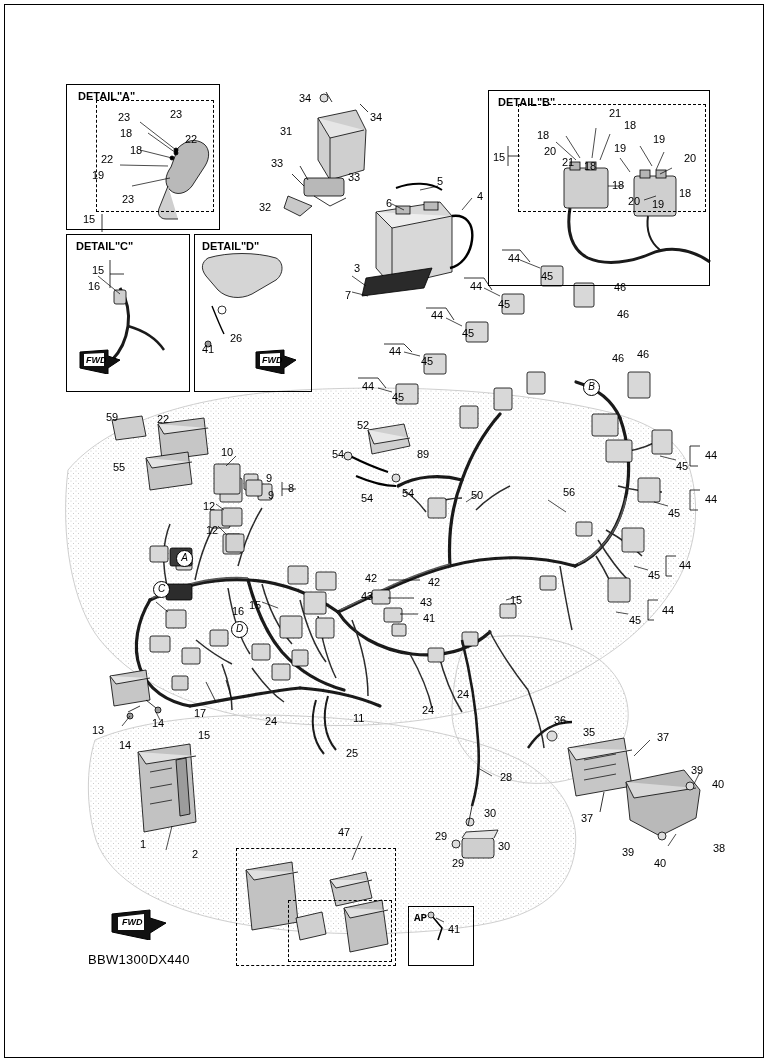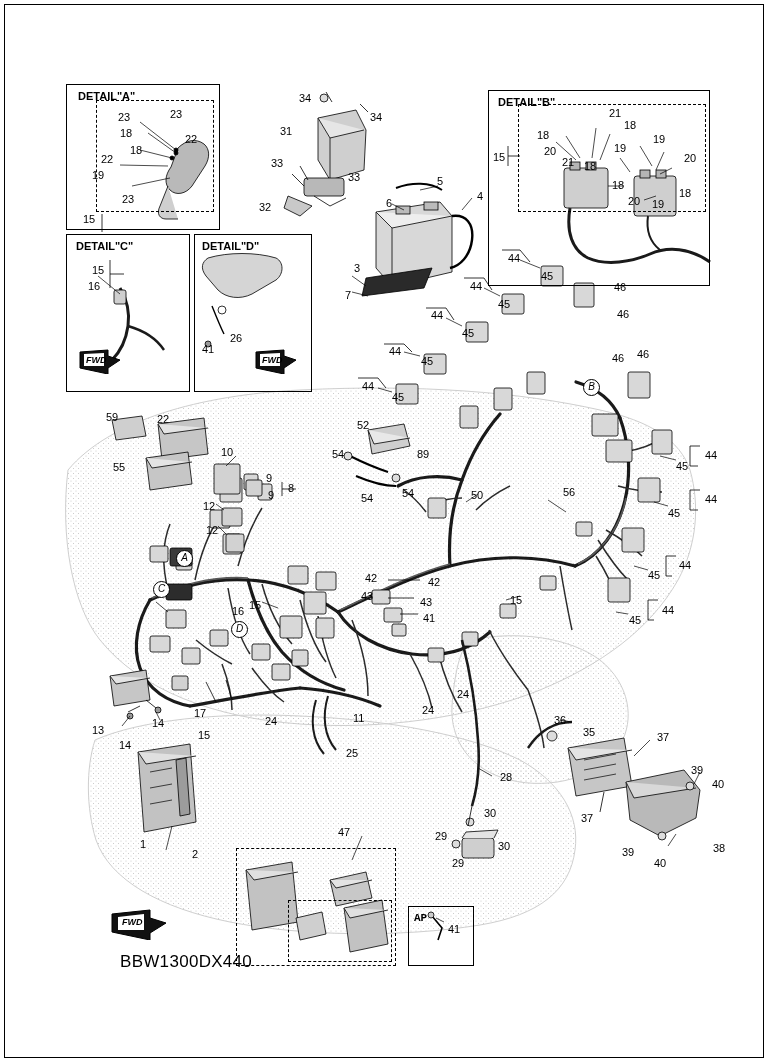--- a/index.html
+++ b/index.html
@@ -76,23 +76,22 @@
   }
   .fwd svg { display: block; }
   .fwd span {
     position: absolute;
     left: 8px;
     top: 7px;
   }
   
   .partcode {
     position: absolute;
-    font-size: 17px;
+    font-size: 13px;
     letter-spacing: .3px;
-    margin-left: 32px;
   }
   .ap-label {
     position: absolute;
     font-size: 11px;
     font-weight: bold;
   }
   svg.art {
     position: absolute;
     left: 0; top: 0;
     width: 770px;

